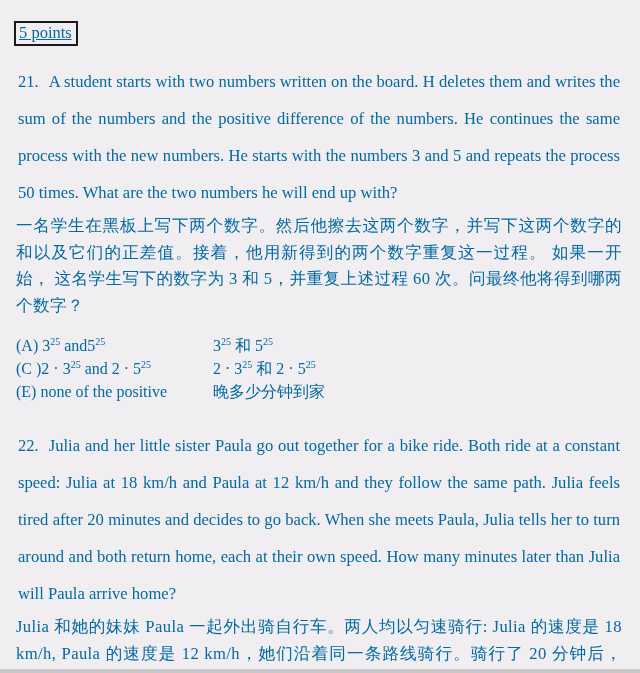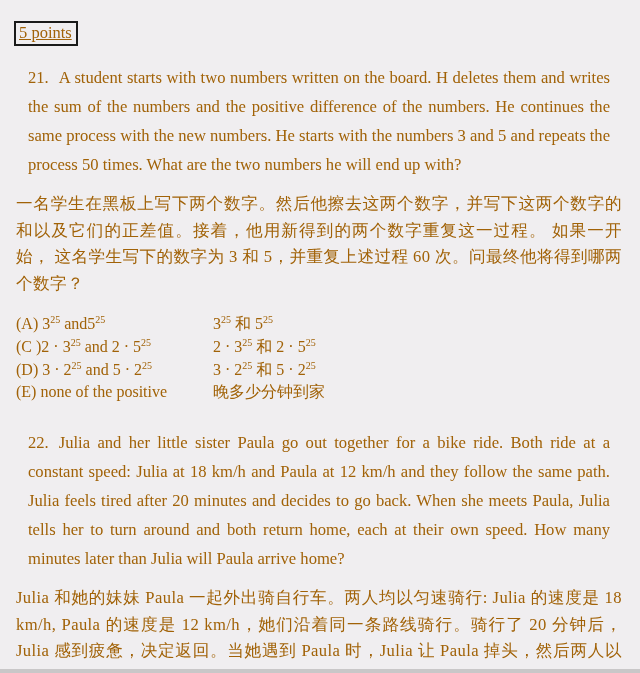--- a/index.html
+++ b/index.html
@@ -5,36 +5,36 @@
   html,body{margin:0;padding:0;background:#e8e6e7;}
   .page{
     position:relative;
     width:640px;height:673px;
     margin:0 auto;
     background:#f0eef0;
     box-sizing:border-box;
     padding:21px 18px 0 16px;
     overflow:hidden;
     font-family:"Liberation Serif","DejaVu Serif",serif;
-    color:#a16207;
+    color:#0369a1;
   }
   .points-box{
     display:inline-block;
     border:2px solid #1a1a1a;
     padding:0 4px 1px 3px;
     margin-left:-2px;
     font-size:16.5px;
     line-height:20px;
   }
   .points-box span{text-decoration:underline;}
   .prob-en{
     font-size:16.6px;
-    line-height:29px;
+    line-height:37px;
     text-align:justify;
-    margin:12px;
+    margin:2px;
   }
   .prob-en .pnum{margin-right:10px;}
   .prob-zh{
     font-size:16.6px;
     line-height:26.6px;
     text-align:justify;
     letter-spacing:0.4px;
     margin:0;
   }
   .sec21{margin-top:17px;}
@@ -86,24 +86,20 @@
     <div class="opt-grid">
       <div class="opt-row">
         <span class="opt-en"><span>(A)</span><span> 3<sup>25</sup> and5<sup>25</sup></span></span>
         <span class="opt-zh">3<sup>25</sup> 和 5<sup>25</sup></span>
       </div>
       <div class="opt-row">
         <span class="opt-en"><span>(C )</span><span>2 · 3<sup>25</sup> and 2 · 5<sup>25</sup></span></span>
         <span class="opt-zh">2 · 3<sup>25</sup> 和 2 · 5<sup>25</sup></span>
       </div>
       <div class="opt-row">
-        <span class="opt-en"><span>(D)</span><span> 3 · 2<sup>25</sup> and 5 · 2<sup>25</sup></span></span>
-        <span class="opt-zh">3 · 2<sup>25</sup> 和 5 · 2<sup>25</sup></span>
-      </div>
-      <div class="opt-row">
         <span class="opt-en"><span>(E)</span><span> none of the positive</span></span>
         <span class="opt-zh">晚多少分钟到家</span>
       </div>
     </div>
   </section>
 
   <section class="sec22">
     <p class="prob-en"><span class="pnum">22.</span><span>Julia and her little sister Paula go out together for a bike ride. Both ride at a constant speed: Julia at 18 km/h and Paula at 12 km/h and they follow the same path. Julia feels tired after 20 minutes and decides to go back. When she meets Paula, Julia tells her to turn around and both return home, each at their own speed. How many minutes later than Julia will Paula arrive home?</span></p>
     <p class="prob-zh">Julia 和她的妹妹 Paula 一起外出骑自行车。两人均以匀速骑行: Julia 的速度是 18 km/h, Paula 的速度是 12 km/h，她们沿着同一条路线骑行。骑行了 20 分钟后，Julia 感到疲惫，决定返回。当她遇到 Paula 时，Julia 让 Paula 掉头，然后两人以各自的骑行速度返回家中。问 Paula 比 Julia 晚多少分钟到家？</p>
 

